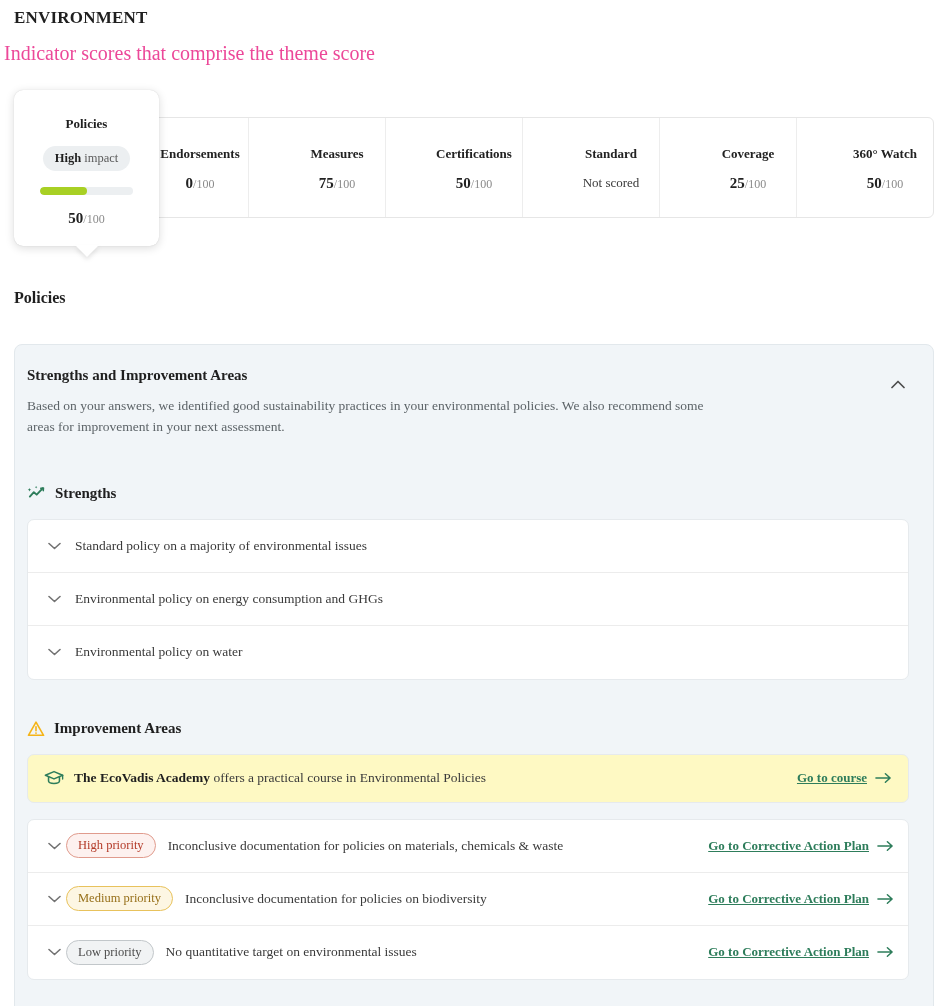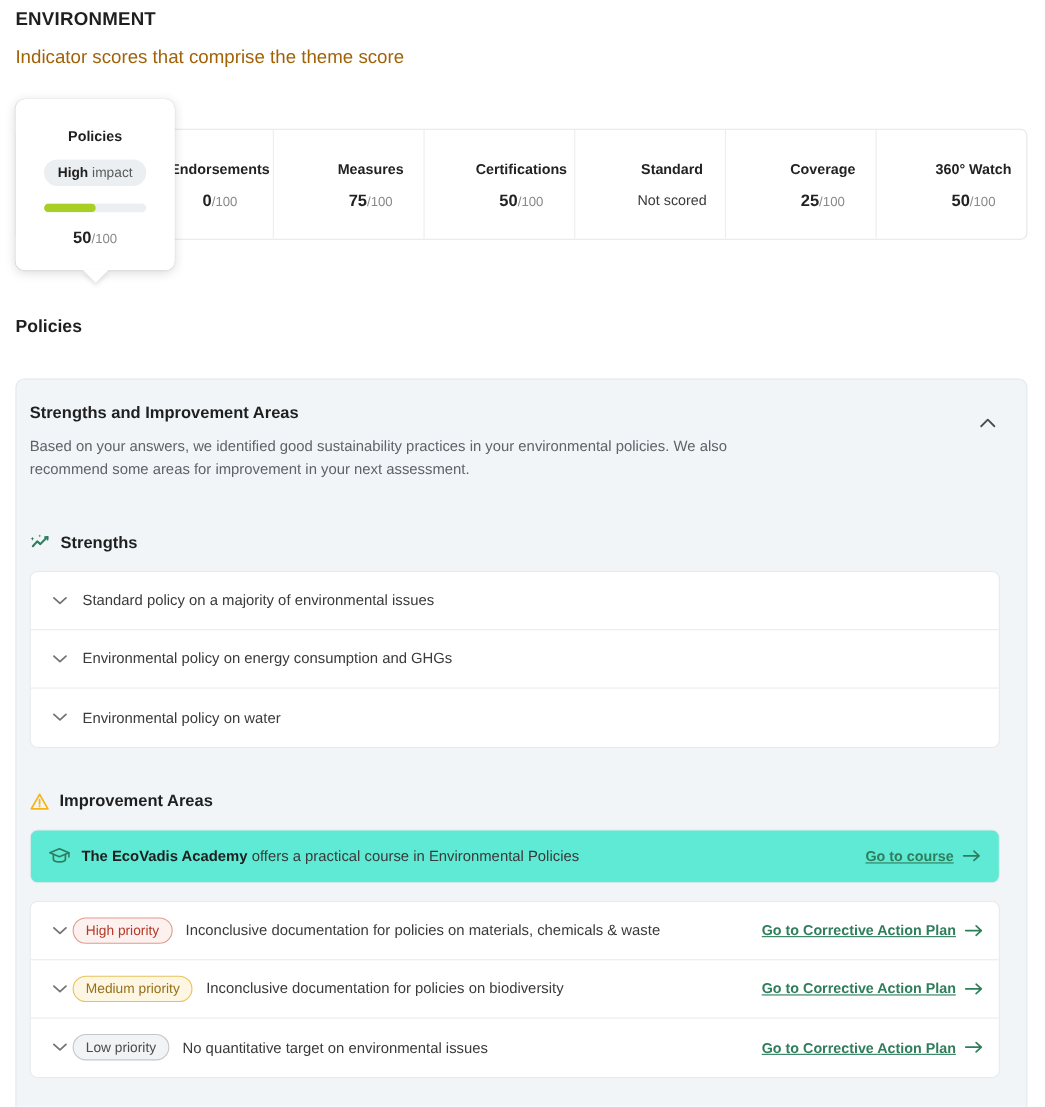--- a/index.html
+++ b/index.html
@@ -3,31 +3,31 @@
 <meta charset="utf-8">
 <style>
   * { box-sizing: border-box; margin: 0; padding: 0; }
   html, body {
     width: 950px; height: 1006px;
     background: #ffffff;
     font-family: "Liberation Sans", "DejaVu Sans", sans-serif;
     color: #2b2b2b;
     overflow: hidden;
   }
-  .page { position: relative; width: 950px; height: 974px; }
+  .page { position: relative; width: 950px; height: 974px; font-family: Liberation Serif, serif; }
 
   
   .theme-title {
     position: absolute; left: 14px; top: 8px;
     font-size: 17px; font-weight: 700; letter-spacing: .2px;
     color: #1f1f1f;
   }
   .theme-sub {
-    position: absolute; left: 14px; top: 42px;
-    font-size: 17px; color: #a16207; font-weight: 400;
+    position: absolute; left: 4px; top: 42px;
+    font-size: 20px; color: #ec4899; font-weight: 400;
   }
 
   
   .indicator-table {
     position: absolute; left: 14px; top: 117px;
     width: 920px; height: 101px;
     display: flex;
     border: 1px solid #e6e6e6;
     border-radius: 6px;
     background: #fff;
@@ -139,21 +139,21 @@
   .chev {
     width: 24px; flex: 0 0 24px;
     display: flex; align-items: center; justify-content: center;
     color: #737373;
   }
   .row-text { font-size: 13.5px; color: #3a3a3a; margin-left: 9px; }
 
   
   .academy {
     margin-top: 16px;
-    background: #5eead4;
+    background: #fef9c3;
     border: 1px solid #e6eaed;
     border-radius: 7px;
     height: 49px;
     display: flex; align-items: center;
     padding: 0 16px 0 16px;
   }
   .academy-text { font-size: 13.5px; color: #3a3a3a; margin-left: 10px; }
   .academy-text b { font-weight: 700; color: #1f1f1f; }
   .link-green {
     margin-left: auto;

